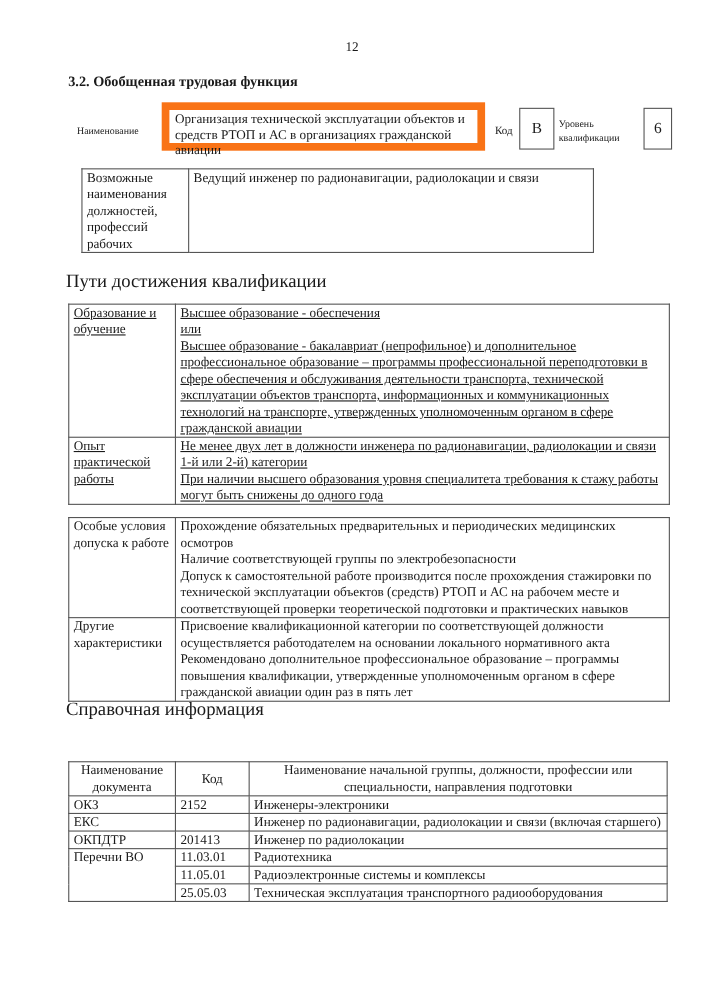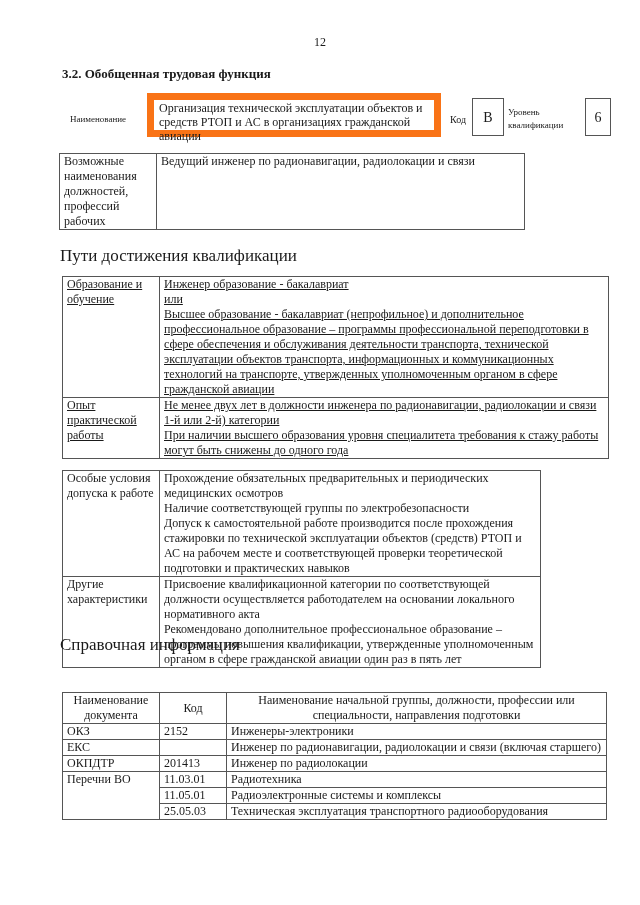--- a/index.html
+++ b/index.html
@@ -45,52 +45,52 @@
 <div class="abs page-number">12</div>
 <div class="abs section-title">3.2. Обобщенная трудовая функция</div>
 
 <div class="abs name-label">Наименование</div>
 <div class="abs name-box">Организация технической эксплуатации объектов и средств РТОП и АС в организациях гражданской авиации</div>
 <div class="abs code-label">Код</div>
 <div class="abs code-box">В</div>
 <div class="abs level-label">Уровень квалификации</div>
 <div class="abs level-box">6</div>
 
-<table style="left:59px; top:153px; width:466px;">
+<table style="left:74px; top:153px; width:466px;">
   <tbody>
       <tr style="height:76px;">
     <td class="t-left">Возможные наименования должностей, профессий рабочих</td>
     <td>Ведущий инженер по радионавигации, радиолокации и связи</td>
   </tr>
 </tbody>
   </table>
 
 <div class="abs heading2" style="top:248px;">Пути достижения квалификации</div>
 
 <table style="left:62px; top:276px; width:547px;text-decoration:underline;">
   <tbody>
       <tr>
     <td class="t-left">Образование и обучение</td>
     <td>
-      <span class="para">Инженер образование - бакалавриат</span>
+      <span class="para">Высшее образование - обеспечения</span>
       <span class="para">или</span>
       <span class="para">Высшее образование - бакалавриат (непрофильное) и дополнительное профессиональное образование – программы профессиональной переподготовки в сфере обеспечения и обслуживания деятельности транспорта, технической эксплуатации объектов транспорта, информационных и коммуникационных технологий на транспорте, утвержденных уполномоченным органом в сфере гражданской авиации</span>
     </td>
   </tr>
   <tr>
     <td class="t-left">Опыт практической работы</td>
     <td>
       <span class="para">Не менее двух лет в должности инженера по радионавигации, радиолокации и связи 1-й или 2-й) категории</span>
       <span class="para">При наличии высшего образования уровня специалитета требования к стажу работы могут быть снижены до одного года</span>
     </td>
   </tr>
 </tbody>
   </table>
 
-<table style="left:62px; top:470px; width:479px;">
+<table style="left:62px; top:470px; width:547px;">
   <tbody>
       <tr>
     <td class="t-left">Особые условия допуска к работе</td>
     <td>
       <span class="para">Прохождение обязательных предварительных и периодических медицинских осмотров</span>
       <span class="para">Наличие соответствующей группы по электробезопасности</span>
       <span class="para">Допуск к самостоятельной работе производится после прохождения стажировки по технической эксплуатации объектов (средств) РТОП и АС на рабочем месте и соответствующей проверки теоретической подготовки и практических навыков</span>
     </td>
   </tr>
   <tr>

